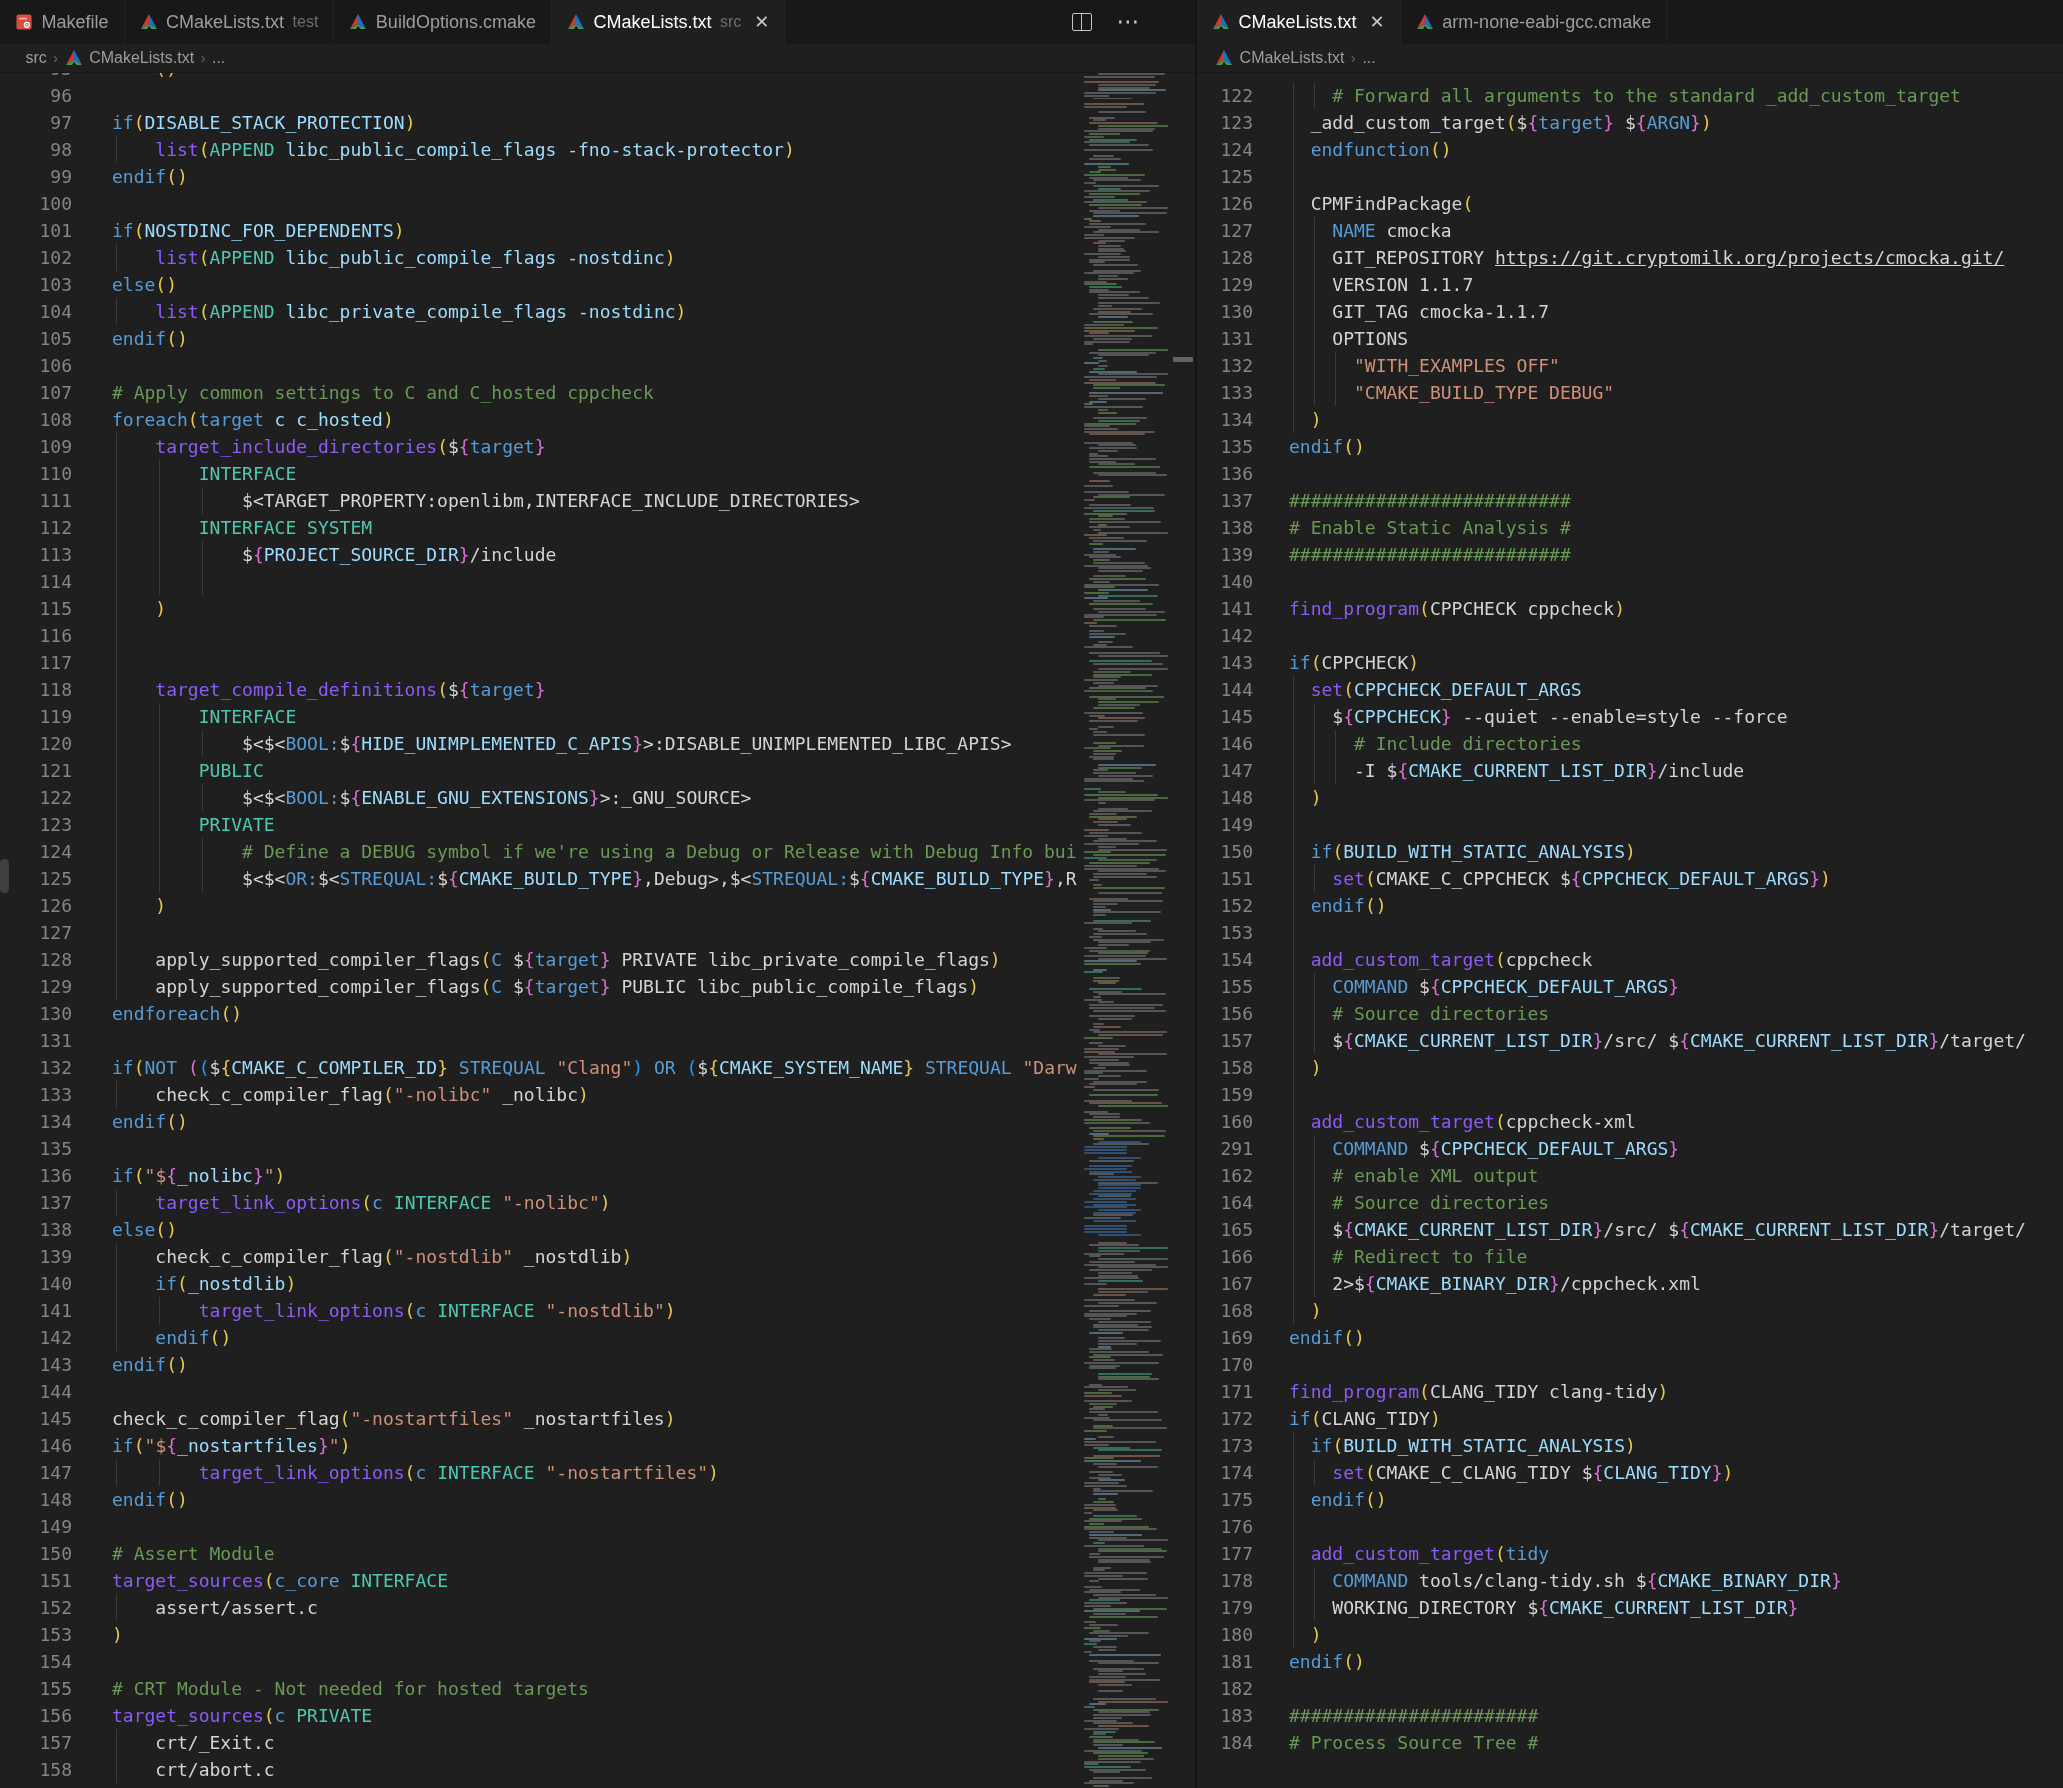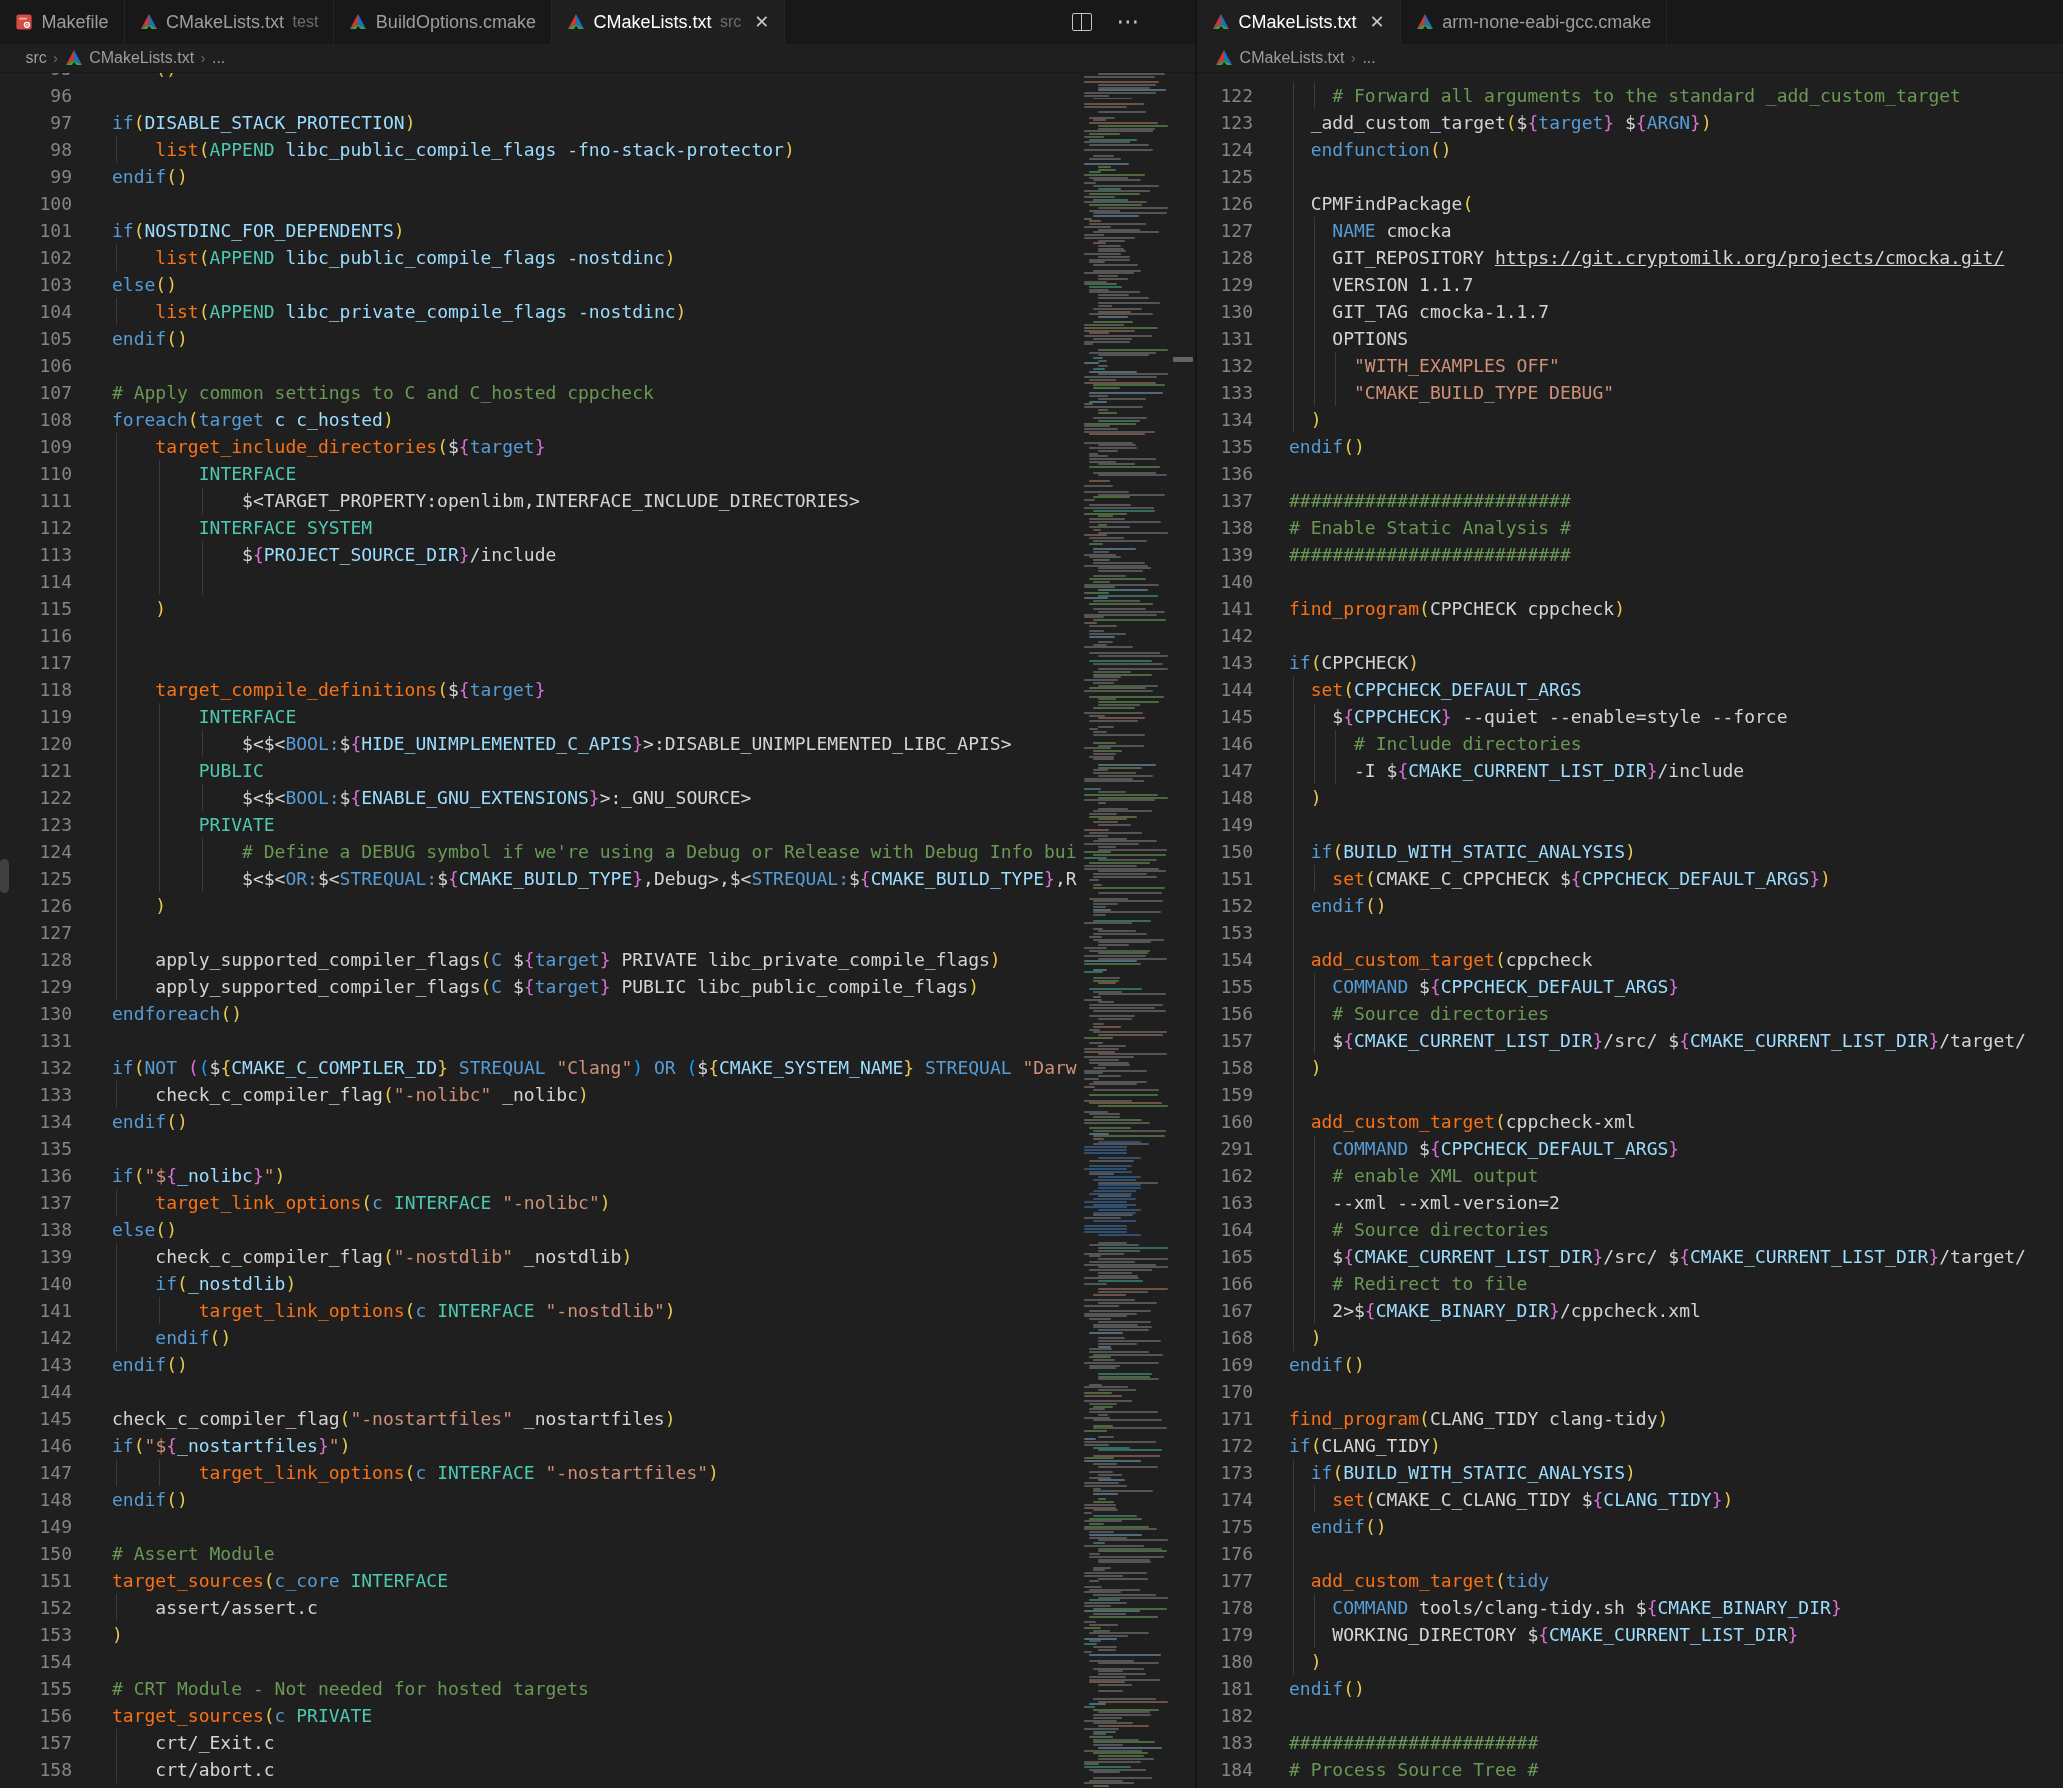--- a/index.html
+++ b/index.html
@@ -42,21 +42,21 @@
        font-family:"DejaVu Sans Mono",monospace;font-size:18px;}
   .ln{flex:none;text-align:right;color:#858585;}
   #pane-left .ln{width:72px;}
   #pane-right .ln{width:56px;}
   .codetxt{position:relative;flex:1;overflow:hidden;color:#d4d4d4;}
   #pane-left .codetxt{padding-left:40px;}
   #pane-right .codetxt{padding-left:36px;}
   .guide{position:absolute;top:0;bottom:0;width:0.9px;background:#3a3a3a;}
   
   .tk-k{color:#569cd6;}  
-  .tk-f{color:#f97316;}  
+  .tk-f{color:#8b5cf6;}  
   .tk-w{color:#d4d4d4;}  
   .tk-v{color:#9cdcfe;}  
   .tk-t{color:#4ec9b0;}  
   .tk-s{color:#ce9178;}  
   .tk-c{color:#6a9955;}  
   .tk-p{color:#e8c84a;}  
   .tk-o{color:#da70d6;}  
   .tk-b{color:#179fff;}  
   .tk-u{color:#d4d4d4;text-decoration:underline;} 
   
@@ -848,21 +848,20 @@
       <div class="row"><span class="ln">153</span><span class="codetxt"><span class="guide" style="left: 40px;"></span></span></div>
       <div class="row"><span class="ln">154</span><span class="codetxt"><span class="guide" style="left: 40px;"></span><span class="tk-w">  </span><span class="tk-f">add_custom_target</span><span class="tk-p">(</span><span class="tk-w">cppcheck</span></span></div>
       <div class="row"><span class="ln">155</span><span class="codetxt"><span class="guide" style="left: 40px;"></span><span class="guide" style="left: 61px;"></span><span class="tk-w">    </span><span class="tk-k">COMMAND</span><span class="tk-w"> $</span><span class="tk-o">{</span><span class="tk-v">CPPCHECK_DEFAULT_ARGS</span><span class="tk-o">}</span></span></div>
       <div class="row"><span class="ln">156</span><span class="codetxt"><span class="guide" style="left: 40px;"></span><span class="guide" style="left: 61px;"></span><span class="tk-w">    </span><span class="tk-c"># Source directories</span></span></div>
       <div class="row"><span class="ln">157</span><span class="codetxt"><span class="guide" style="left: 40px;"></span><span class="guide" style="left: 61px;"></span><span class="tk-w">    $</span><span class="tk-o">{</span><span class="tk-v">CMAKE_CURRENT_LIST_DIR</span><span class="tk-o">}</span><span class="tk-w">/src/ $</span><span class="tk-o">{</span><span class="tk-v">CMAKE_CURRENT_LIST_DIR</span><span class="tk-o">}</span><span class="tk-w">/target/</span></span></div>
       <div class="row"><span class="ln">158</span><span class="codetxt"><span class="guide" style="left: 40px;"></span><span class="tk-w">  </span><span class="tk-p">)</span></span></div>
       <div class="row"><span class="ln">159</span><span class="codetxt"><span class="guide" style="left: 40px;"></span></span></div>
       <div class="row"><span class="ln">160</span><span class="codetxt"><span class="guide" style="left: 40px;"></span><span class="tk-w">  </span><span class="tk-f">add_custom_target</span><span class="tk-p">(</span><span class="tk-w">cppcheck-xml</span></span></div>
       <div class="row"><span class="ln">291</span><span class="codetxt"><span class="guide" style="left: 40px;"></span><span class="guide" style="left: 61px;"></span><span class="tk-w">    </span><span class="tk-k">COMMAND</span><span class="tk-w"> $</span><span class="tk-o">{</span><span class="tk-v">CPPCHECK_DEFAULT_ARGS</span><span class="tk-o">}</span></span></div>
       <div class="row"><span class="ln">162</span><span class="codetxt"><span class="guide" style="left: 40px;"></span><span class="guide" style="left: 61px;"></span><span class="tk-w">    </span><span class="tk-c"># enable XML output</span></span></div>
-      <div class="row"><span class="ln">163</span><span class="codetxt"><span class="guide" style="left: 40px;"></span><span class="guide" style="left: 61px;"></span><span class="tk-w">    --xml --xml-version=2</span></span></div>
       <div class="row"><span class="ln">164</span><span class="codetxt"><span class="guide" style="left: 40px;"></span><span class="guide" style="left: 61px;"></span><span class="tk-w">    </span><span class="tk-c"># Source directories</span></span></div>
       <div class="row"><span class="ln">165</span><span class="codetxt"><span class="guide" style="left: 40px;"></span><span class="guide" style="left: 61px;"></span><span class="tk-w">    $</span><span class="tk-o">{</span><span class="tk-v">CMAKE_CURRENT_LIST_DIR</span><span class="tk-o">}</span><span class="tk-w">/src/ $</span><span class="tk-o">{</span><span class="tk-v">CMAKE_CURRENT_LIST_DIR</span><span class="tk-o">}</span><span class="tk-w">/target/</span></span></div>
       <div class="row"><span class="ln">166</span><span class="codetxt"><span class="guide" style="left: 40px;"></span><span class="guide" style="left: 61px;"></span><span class="tk-w">    </span><span class="tk-c"># Redirect to file</span></span></div>
       <div class="row"><span class="ln">167</span><span class="codetxt"><span class="guide" style="left: 40px;"></span><span class="guide" style="left: 61px;"></span><span class="tk-w">    2&gt;$</span><span class="tk-o">{</span><span class="tk-v">CMAKE_BINARY_DIR</span><span class="tk-o">}</span><span class="tk-w">/cppcheck.xml</span></span></div>
       <div class="row"><span class="ln">168</span><span class="codetxt"><span class="guide" style="left: 40px;"></span><span class="tk-w">  </span><span class="tk-p">)</span></span></div>
       <div class="row"><span class="ln">169</span><span class="codetxt"><span class="tk-k">endif</span><span class="tk-p">()</span></span></div>
       <div class="row"><span class="ln">170</span><span class="codetxt"></span></div>
       <div class="row"><span class="ln">171</span><span class="codetxt"><span class="tk-f">find_program</span><span class="tk-p">(</span><span class="tk-w">CLANG_TIDY clang-tidy</span><span class="tk-p">)</span></span></div>
       <div class="row"><span class="ln">172</span><span class="codetxt"><span class="tk-k">if</span><span class="tk-p">(</span><span class="tk-w">CLANG_TIDY</span><span class="tk-p">)</span></span></div>
       <div class="row"><span class="ln">173</span><span class="codetxt"><span class="guide" style="left: 40px;"></span><span class="tk-w">  </span><span class="tk-k">if</span><span class="tk-p">(</span><span class="tk-v">BUILD_WITH_STATIC_ANALYSIS</span><span class="tk-p">)</span></span></div>

